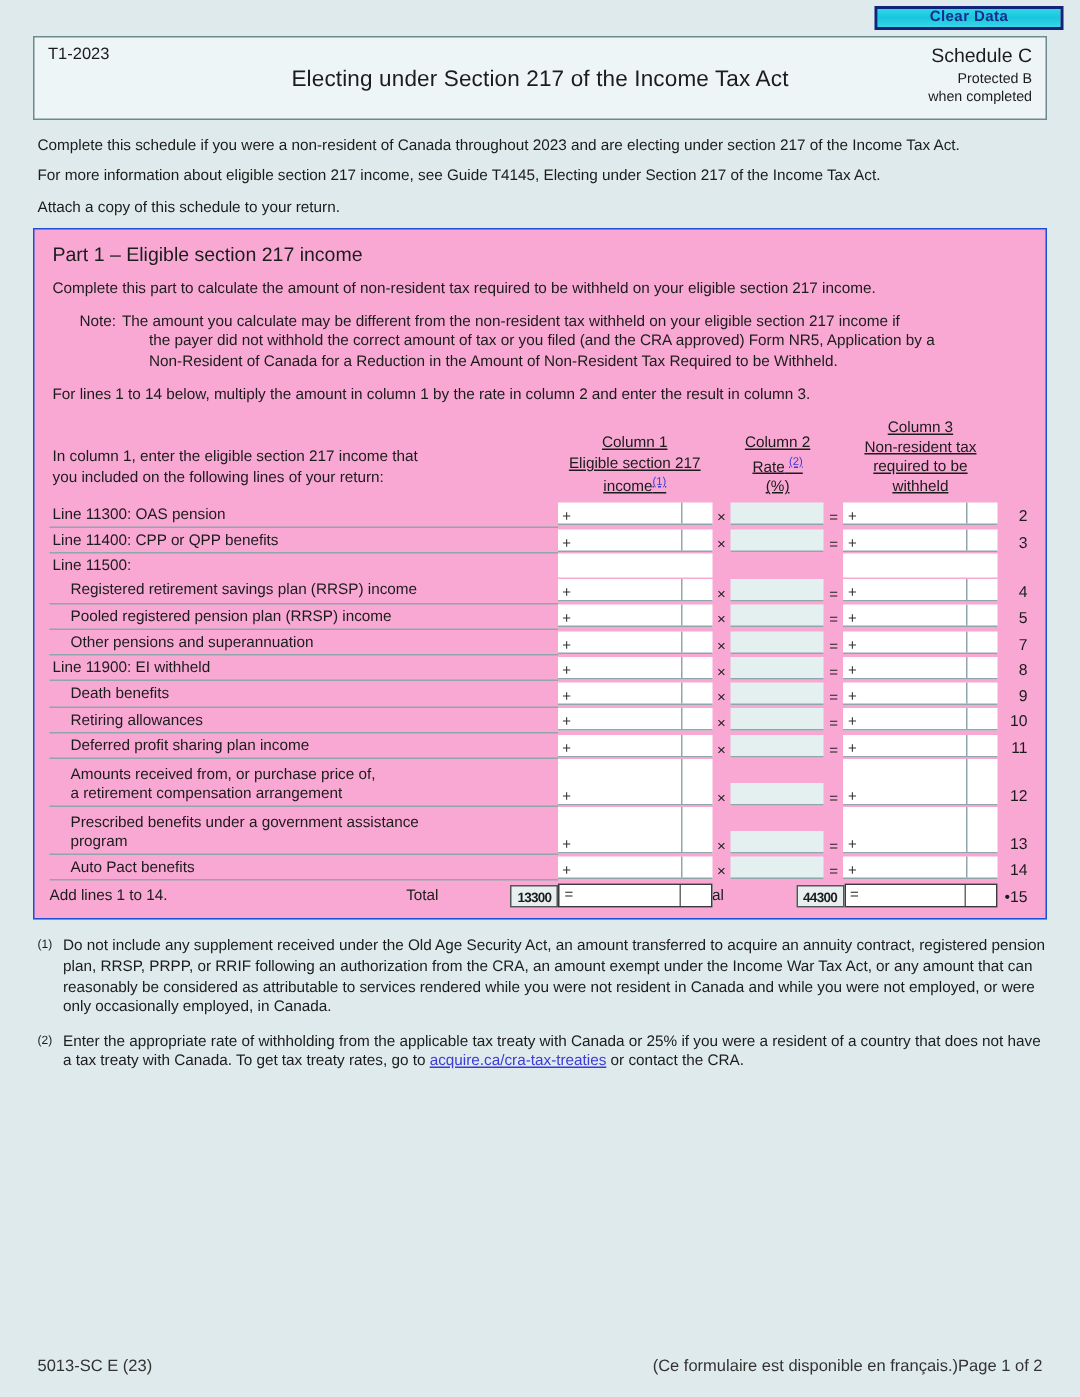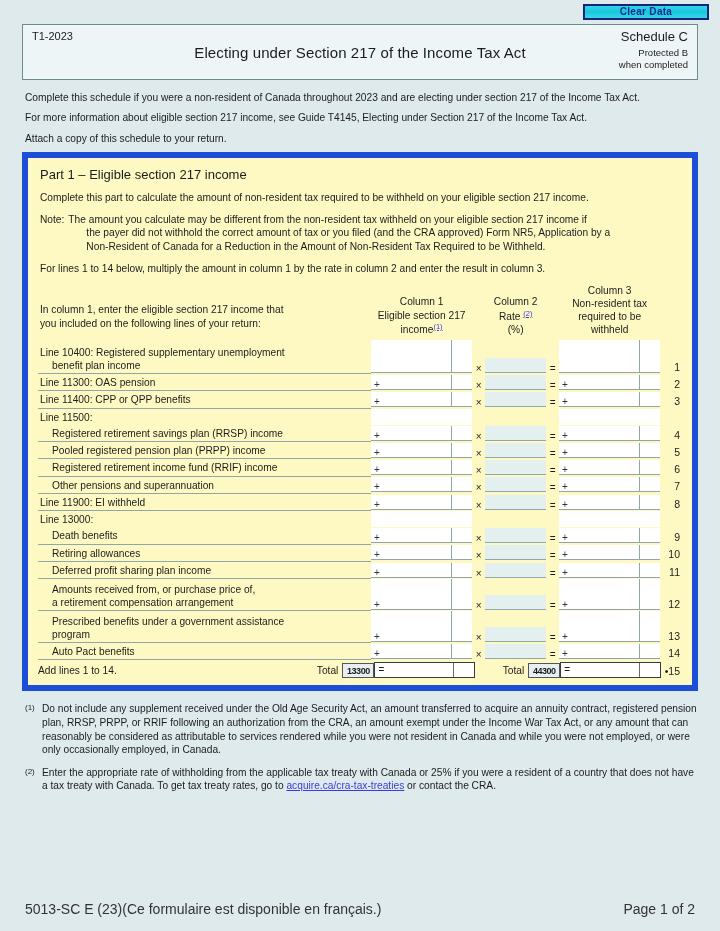--- a/index.html
+++ b/index.html
@@ -55,46 +55,46 @@
   .sched-c { font-size: 13px; }
   .prot { font-size: 9.5px; margin-top: 3px; line-height: 1.25; }
 
   
   .intro { margin: 11px 22px 3px 25px; font-size: 10.2px; line-height: 1.32; }
   .intro p { margin: 0 0 7px 0; }
 
   
   .part-box {
     margin: 5px 22px 0 22px;
-    border: 6px solid #1d4ed8;
-    background: #fef9c3;
+    border: 1px solid #1d4ed8;
+    background: #f9a8d4;
     padding: 8px 10px 7px 10px;
   }
   .part-title { font-size: 13px; margin: 1px 0 9px 2px; }
   .part-p { font-size: 10.2px; line-height: 1.32; margin: 0 0 8px 2px; }
-  .note { font-size: 10.2px; line-height: 1.32; margin: 0 0 9px 2px; display: flex; }
+  .note { font-size: 10.2px; line-height: 1.32; margin: 0 0 9px 20px; display: flex; }
   .note-lbl { flex: 0 0 auto; padding-right: 4px; }
   .note-body { flex: 1 1 auto; }
   .note-body .ind { display: block; padding-left: 18px; }
 
   
   table.grid { width: 100%; border-collapse: collapse; font-size: 10.2px; }
   table.grid td { padding: 0; vertical-align: bottom; }
 
   .c-label { width: 340px; }
   .c-1 { width: 103px; }
   .c-x { width: 13px; text-align: center; }
   .c-2 { width: 62px; }
   .c-eq { width: 13px; text-align: center; }
   .c-3 { width: 103px; }
   .c-n { width: 22px; text-align: right; padding-right: 2px !important; }
 
   
   .hdr { text-align: center; font-size: 10.2px; line-height: 1.3; padding-bottom: 3px !important; }
-  .hdr .h1 { display: block; }
+  .hdr .h1 { display: block; text-decoration: underline; }
   .sup-link { color: #3b3bd6; text-decoration: underline; font-size: 7.5px; vertical-align: super; }
 
   .lead { font-size: 10.2px; line-height: 1.34; padding: 2px 0 9px 2px !important; }
 
   
   .lbl { padding: 2px 6px 1px 2px !important; line-height: 1.3; }
   .lbl .sub { display: block; padding-left: 12px; }
   .ruled { border-bottom: 1px solid #8fa6aa; }
   .noline { border-bottom: none; }
 
@@ -130,21 +130,21 @@
   .op { font-size: 10px; padding-bottom: 1px; }
   .rowno { font-size: 10.5px; padding-bottom: 1px !important; }
 
   
   .stub { height: 16px; background: #ffffff; }
   .stub.plain { background: transparent; }
 
   
   .total-row { margin-top: 2px; display: flex; align-items: flex-end; font-size: 10.2px; }
   .addlines { flex: 0 0 auto; padding-bottom: 2px; }
-  .total-seg { display: flex; align-items: flex-end; }
+  .total-seg { display: flex; align-items: flex-end; gap: 44px; }
   .total-word { font-size: 10.2px; padding: 0 4px 2px 0; }
   .fieldcode {
     border: 1px solid #555; background: #e8eff0;
     font-size: 9px; font-weight: bold;
     padding: 1px 2px; height: 15px;
     display: flex; align-items: center; justify-content: center;
     letter-spacing: -0.5px;
     min-width: 32px;
   }
   .total-box {
@@ -162,24 +162,24 @@
   
   .notes { margin: 11px 22px 0 25px; font-size: 10.2px; line-height: 1.33; }
   .fn { display: flex; margin-bottom: 9px; }
   .fn-mark { flex: 0 0 17px; font-size: 8px; padding-top: 1px; }
   .fn-body { flex: 1 1 auto; }
   .weblink { color: #3b3bd6; text-decoration: underline; }
 
   
   .footer {
     position: absolute; left: 25px; right: 25px; bottom: 14px;
-    display: flex; font-size: 14px; color: #333;
+    display: flex; font-size: 11px; color: #333;
   }
   .f-left { flex: 0 0 auto; }
-  .f-mid { flex: 1 1 auto; text-align: left; }
+  .f-mid { flex: 1 1 auto; text-align: right; }
   .f-right { flex: 0 0 auto; }
 </style>
 </head>
 <body>
 
 <div class="cleardata-row">
   <div class="clear-data-btn">Clear Data</div>
 </div>
 
 <div class="title-box">
@@ -236,38 +236,20 @@
       </td>
       <td class="c-eq"></td>
       <td class="c-3 hdr">
         <span class="h1">Column 3</span>
         <span class="h1">Non-resident tax</span>
         <span class="h1">required to be withheld</span>
       </td>
       <td class="c-n"></td>
     </tr>
 
-    <tr>
-      <td class="c-label lbl ruled">
-        <span>Line 10400: Registered supplementary unemployment</span>
-        <span class="sub">benefit plan income</span>
-      </td>
-      <td class="c-1">
-        <div class="fld tall3"></div>
-      </td>
-      <td class="c-x op">×</td>
-      <td class="c-2">
-            <div class="rate"></div>
-          </td>
-      <td class="c-eq op">=</td>
-      <td class="c-3">
-            <div class="fld tall3"></div>
-          </td>
-      <td class="c-n rowno">1</td>
-    </tr>
 
     <tr>
       <td class="c-label lbl ruled">Line 11300: OAS pension</td>
       <td class="c-1">
         <div class="fld">
               <span class="plus">+</span>
             </div>
       </td>
       <td class="c-x op">×</td>
       <td class="c-2">
@@ -335,61 +317,40 @@
       <td class="c-3">
             <div class="fld">
               <span class="plus">+</span>
             </div>
           </td>
       <td class="c-n rowno">4</td>
     </tr>
 
     <tr>
       <td class="c-label lbl ruled">
-            <span class="sub">Pooled registered pension plan (PRPP) income</span>
+            <span class="sub">Pooled registered pension plan (RRSP) income</span>
           </td>
       <td class="c-1">
             <div class="fld">
               <span class="plus">+</span>
             </div>
           </td>
       <td class="c-x op">×</td>
       <td class="c-2">
             <div class="rate"></div>
           </td>
       <td class="c-eq op">=</td>
       <td class="c-3">
             <div class="fld">
               <span class="plus">+</span>
             </div>
           </td>
       <td class="c-n rowno">5</td>
     </tr>
 
-    <tr>
-      <td class="c-label lbl ruled">
-            <span class="sub">Registered retirement income fund (RRIF) income</span>
-          </td>
-      <td class="c-1">
-            <div class="fld">
-              <span class="plus">+</span>
-            </div>
-          </td>
-      <td class="c-x op">×</td>
-      <td class="c-2">
-            <div class="rate"></div>
-          </td>
-      <td class="c-eq op">=</td>
-      <td class="c-3">
-            <div class="fld">
-              <span class="plus">+</span>
-            </div>
-          </td>
-      <td class="c-n rowno">6</td>
-    </tr>
 
     <tr>
       <td class="c-label lbl ruled">
             <span class="sub">Other pensions and superannuation</span>
           </td>
       <td class="c-1">
             <div class="fld">
               <span class="plus">+</span>
             </div>
           </td>
@@ -419,35 +380,20 @@
           </td>
       <td class="c-eq op">=</td>
       <td class="c-3">
             <div class="fld">
               <span class="plus">+</span>
             </div>
           </td>
       <td class="c-n rowno">8</td>
     </tr>
 
-    <tr>
-      <td class="c-label lbl noline">Line 13000:</td>
-      <td class="c-1">
-            <div class="stub"></div>
-          </td>
-      <td class="c-x"></td>
-      <td class="c-2">
-            <div class="stub plain"></div>
-          </td>
-      <td class="c-eq"></td>
-      <td class="c-3">
-            <div class="stub"></div>
-          </td>
-      <td class="c-n"></td>
-    </tr>
 
     <tr>
       <td class="c-label lbl ruled">
             <span class="sub">Death benefits</span>
           </td>
       <td class="c-1">
             <div class="fld">
               <span class="plus">+</span>
             </div>
           </td>

